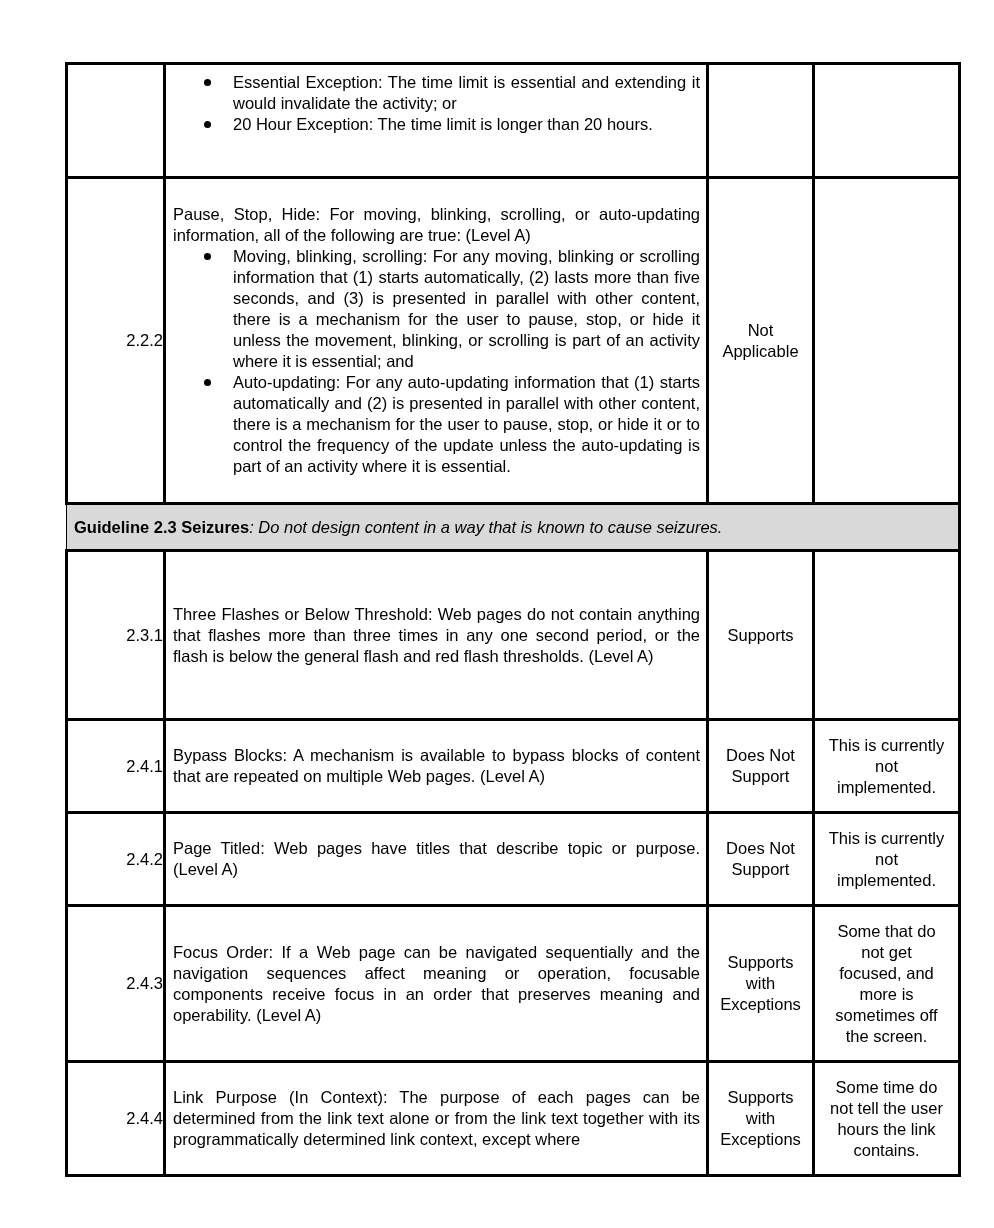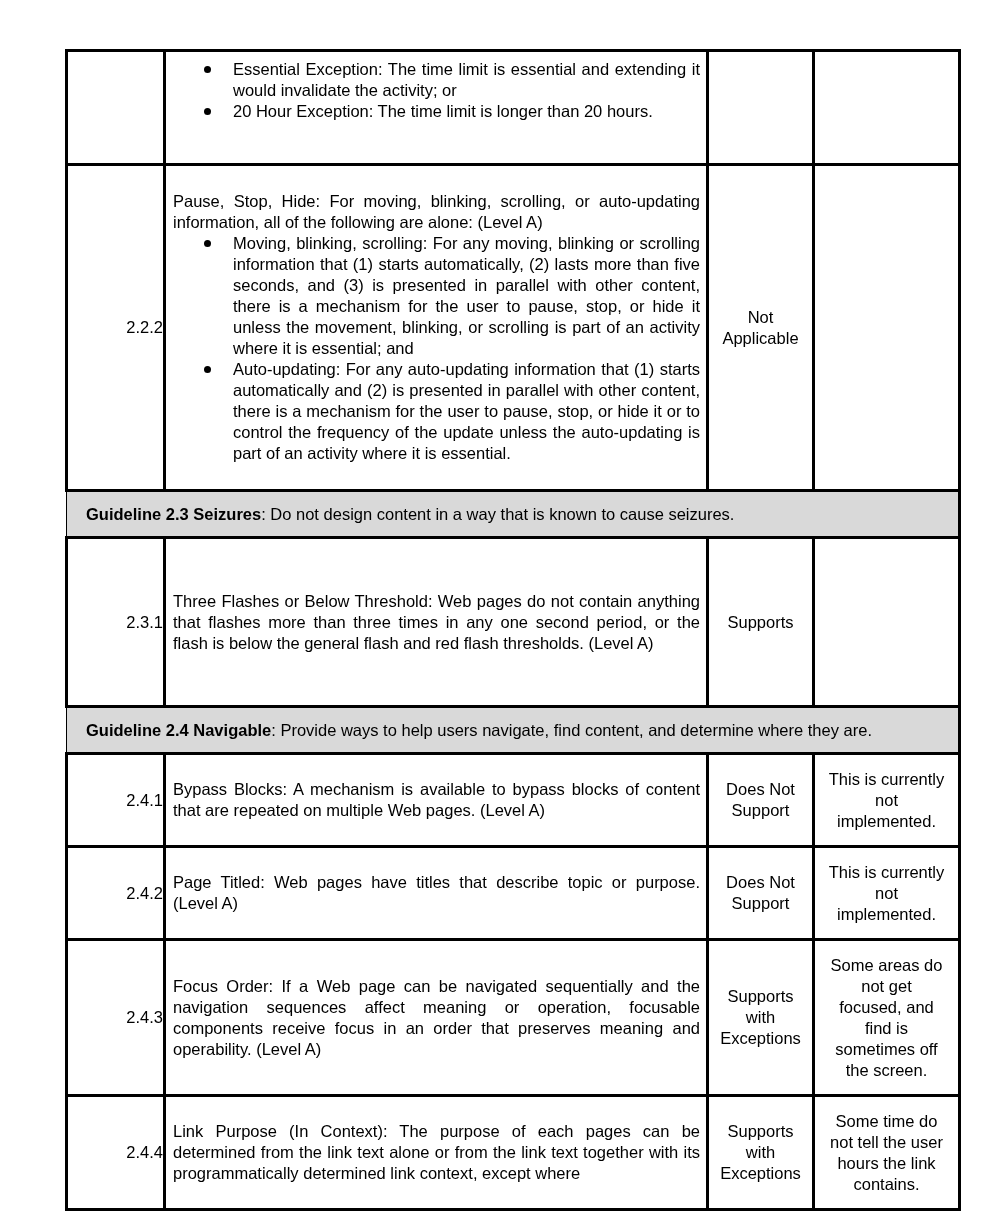--- a/index.html
+++ b/index.html
@@ -12,21 +12,21 @@
       height: 1228px;
       position: relative;
       font-family: "Liberation Sans", sans-serif;
       color: #000000;
       font-size: 16.5px;
       line-height: 21px;
     }
     .vpat-table {
       position: absolute;
       left: 65px;
-      top: 49px;
+      top: 62px;
       width: 893px;
       border-collapse: collapse;
       table-layout: fixed;
     }
     .vpat-table td {
       border: 3px solid #000000;
       vertical-align: middle;
       padding: 0;
     }
     col.c-id { width: 98px; }
@@ -70,23 +70,23 @@
       border-radius: 50%;
       background: #000000;
     }
     .guideline-row td {
       background: #d9d9d9;
       padding: 0 7px !important;
       border-left-width: 1px;
     }
     .guideline-title {
       font-weight: bold;
-      margin-left: 12px;
     }
     .guideline-desc {
+      font-style: italic;
     }
 
     tr.r-cont td { height: 95px; }
     tr.r-222 td { height: 307px; }
     tr.r-g23 td { height: 44px; }
     tr.r-231 td { height: 150px; }
     tr.r-g24 td { height: 44px; }
     tr.r-241 td { height: 74px; }
     tr.r-242 td { height: 74px; }
     tr.r-243 td { height: 137px; }
@@ -114,21 +114,21 @@
           <li>20 Hour Exception: The time limit is longer than 20 hours.</li>
         </ul>
       </td>
       <td class="cell-level"></td>
       <td class="cell-remarks"></td>
     </tr>
 
     <tr class="r-222">
       <td class="cell-id">2.2.2</td>
       <td class="cell-crit">
-        <span class="crit-text">Pause, Stop, Hide: For moving, blinking, scrolling, or auto-updating information, all of the following are alone: (Level A)</span>
+        <span class="crit-text">Pause, Stop, Hide: For moving, blinking, scrolling, or auto-updating information, all of the following are true: (Level A)</span>
         <ul class="crit-list">
           <li>Moving, blinking, scrolling: For any moving, blinking or scrolling information that (1) starts automatically, (2) lasts more than five seconds, and (3) is presented in parallel with other content, there is a mechanism for the user to pause, stop, or hide it unless the movement, blinking, or scrolling is part of an activity where it is essential; and</li>
           <li>Auto-updating: For any auto-updating information that (1) starts automatically and (2) is presented in parallel with other content, there is a mechanism for the user to pause, stop, or hide it or to control the frequency of the update unless the auto-updating is part of an activity where it is essential.</li>
         </ul>
       </td>
       <td class="cell-level">
         <div>Not</div>
         <div>Applicable</div>
       </td>
       <td class="cell-remarks"></td>
@@ -140,25 +140,20 @@
       </td>
     </tr>
 
     <tr class="r-231">
       <td class="cell-id">2.3.1</td>
       <td class="cell-crit">Three Flashes or Below Threshold: Web pages do not contain anything that flashes more than three times in any one second period, or the flash is below the general flash and red flash thresholds. (Level A)</td>
       <td class="cell-level">Supports</td>
       <td class="cell-remarks"></td>
     </tr>
 
-    <tr class="guideline-row r-g24">
-      <td colspan="4">
-        <span class="guideline-title">Guideline 2.4 Navigable</span><span class="guideline-desc">: Provide ways to help users navigate, find content, and determine where they are.</span>
-      </td>
-    </tr>
 
     <tr class="r-241">
       <td class="cell-id">2.4.1</td>
       <td class="cell-crit">Bypass Blocks: A mechanism is available to bypass blocks of content that are repeated on multiple Web pages. (Level A)</td>
       <td class="cell-level">
         <div>Does Not</div>
         <div>Support</div>
       </td>
       <td class="cell-remarks">
         <div>This is currently</div>
@@ -183,24 +178,24 @@
 
     <tr class="r-243">
       <td class="cell-id">2.4.3</td>
       <td class="cell-crit">Focus Order: If a Web page can be navigated sequentially and the navigation sequences affect meaning or operation, focusable components receive focus in an order that preserves meaning and operability. (Level A)</td>
       <td class="cell-level">
         <div>Supports</div>
         <div>with</div>
         <div>Exceptions</div>
       </td>
       <td class="cell-remarks">
-        <div>Some areas do</div>
+        <div>Some that do</div>
         <div>not get</div>
         <div>focused, and</div>
-        <div>find is</div>
+        <div>more is</div>
         <div>sometimes off</div>
         <div>the screen.</div>
       </td>
     </tr>
 
     <tr class="r-244">
       <td class="cell-id">2.4.4</td>
       <td class="cell-crit">Link Purpose (In Context): The purpose of each pages can be determined from the link text alone or from the link text together with its programmatically determined link context, except where</td>
       <td class="cell-level">
         <div>Supports</div>

